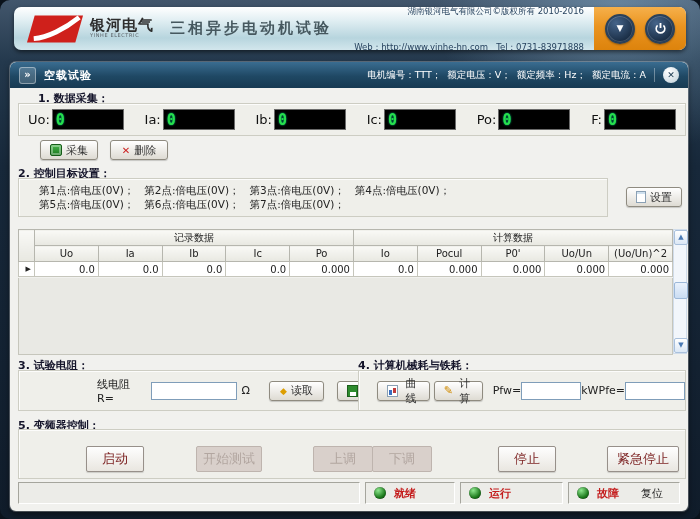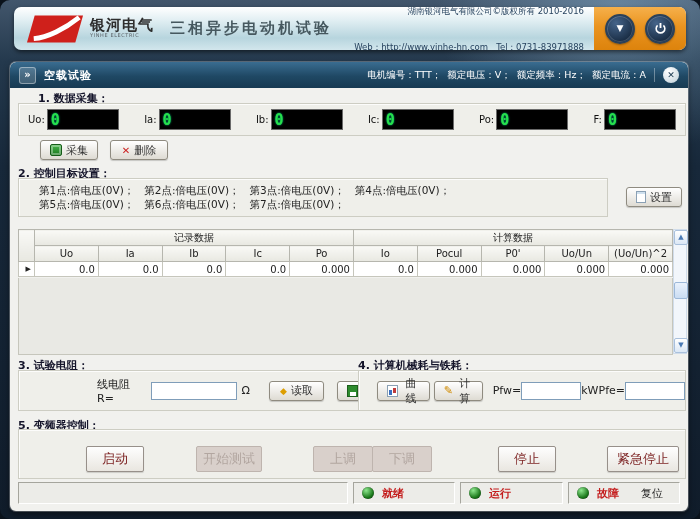--- a/index.html
+++ b/index.html
@@ -41,21 +41,21 @@
   .close-btn{width:16px;height:16px;border-radius:50%;cursor:pointer;
     background:radial-gradient(circle at 35% 28%,#ffffff,#bfd0d9);
     color:#16364e;font-size:9px;font-weight:bold;display:flex;align-items:center;justify-content:center;}
   .content{position:relative;height:423px;font-size:11px;color:#222;}
   .sec-title{position:absolute;font-size:11px;font-weight:bold;color:#14142a;}
   .groupbox{position:absolute;background:#efefea;border:1px solid #cdcdc3;
     box-shadow:inset 1px 1px 0 rgba(255,255,255,.8);}
   
   .lcd-row{display:flex;align-items:center;justify-content:space-between;height:100%;padding:0 9px;}
   .lcd{display:flex;align-items:center;gap:2px;}
-  .lcd-label{font-size:10px;color:#111;}
+  .lcd-label{font-size:13px;color:#111;}
   .lcd-box{width:70px;height:19px;background:#000;border:1px solid #6a6a6a;
     box-shadow:inset 0 0 3px #000;display:flex;align-items:center;}
   .lcd-value{color:#27e04b;font-family:"DejaVu Sans Mono","Liberation Mono",monospace;
     font-size:15px;font-weight:bold;padding-left:3px;text-shadow:0 0 2px #0c8;}
   .btn{display:inline-flex;align-items:center;justify-content:center;gap:4px;height:20px;padding:0 9px;
     background:linear-gradient(180deg,#ffffff,#dedbd3);border:1px solid #8f8b80;border-radius:3px;
     font-size:11px;color:#333;cursor:pointer;box-shadow:0 1px 1px rgba(0,0,0,.18);font-family:inherit;}
   .icon-collect{width:10px;height:10px;border-radius:2px;background:linear-gradient(#46b44a,#1d7a21);
     border:1px solid #155c18;box-shadow:inset 0 0 0 2px rgba(255,255,255,.35);}
   .icon-x{color:#cc2020;font-weight:bold;font-size:10px;}
@@ -309,21 +309,21 @@
         <button class="ctl-btn" style="left:67px;width:58px;">启动</button>
         <button class="ctl-btn disabled" style="left:177px;width:66px;">开始测试</button>
         <button class="ctl-btn disabled" style="left:294px;width:60px;">上调</button>
         <button class="ctl-btn disabled" style="left:353px;width:60px;">下调</button>
         <button class="ctl-btn" style="left:479px;width:58px;">停止</button>
         <button class="ctl-btn" style="left:588px;width:72px;">紧急停止</button>
       </div>
 
       <div class="statusbar">
         <div class="status-box status-spacer"></div>
-        <div class="status-box" style="width:102px;">
+        <div class="status-box" style="width:90px;">
           <span class="led"></span>
           <span class="status-text">就绪</span>
         </div>
         <div class="status-box" style="width:103px;">
           <span class="led"></span>
           <span class="status-text">运行</span>
         </div>
         <div class="status-box" style="width:112px;">
           <span class="led"></span>
           <span class="status-text">故障</span>

